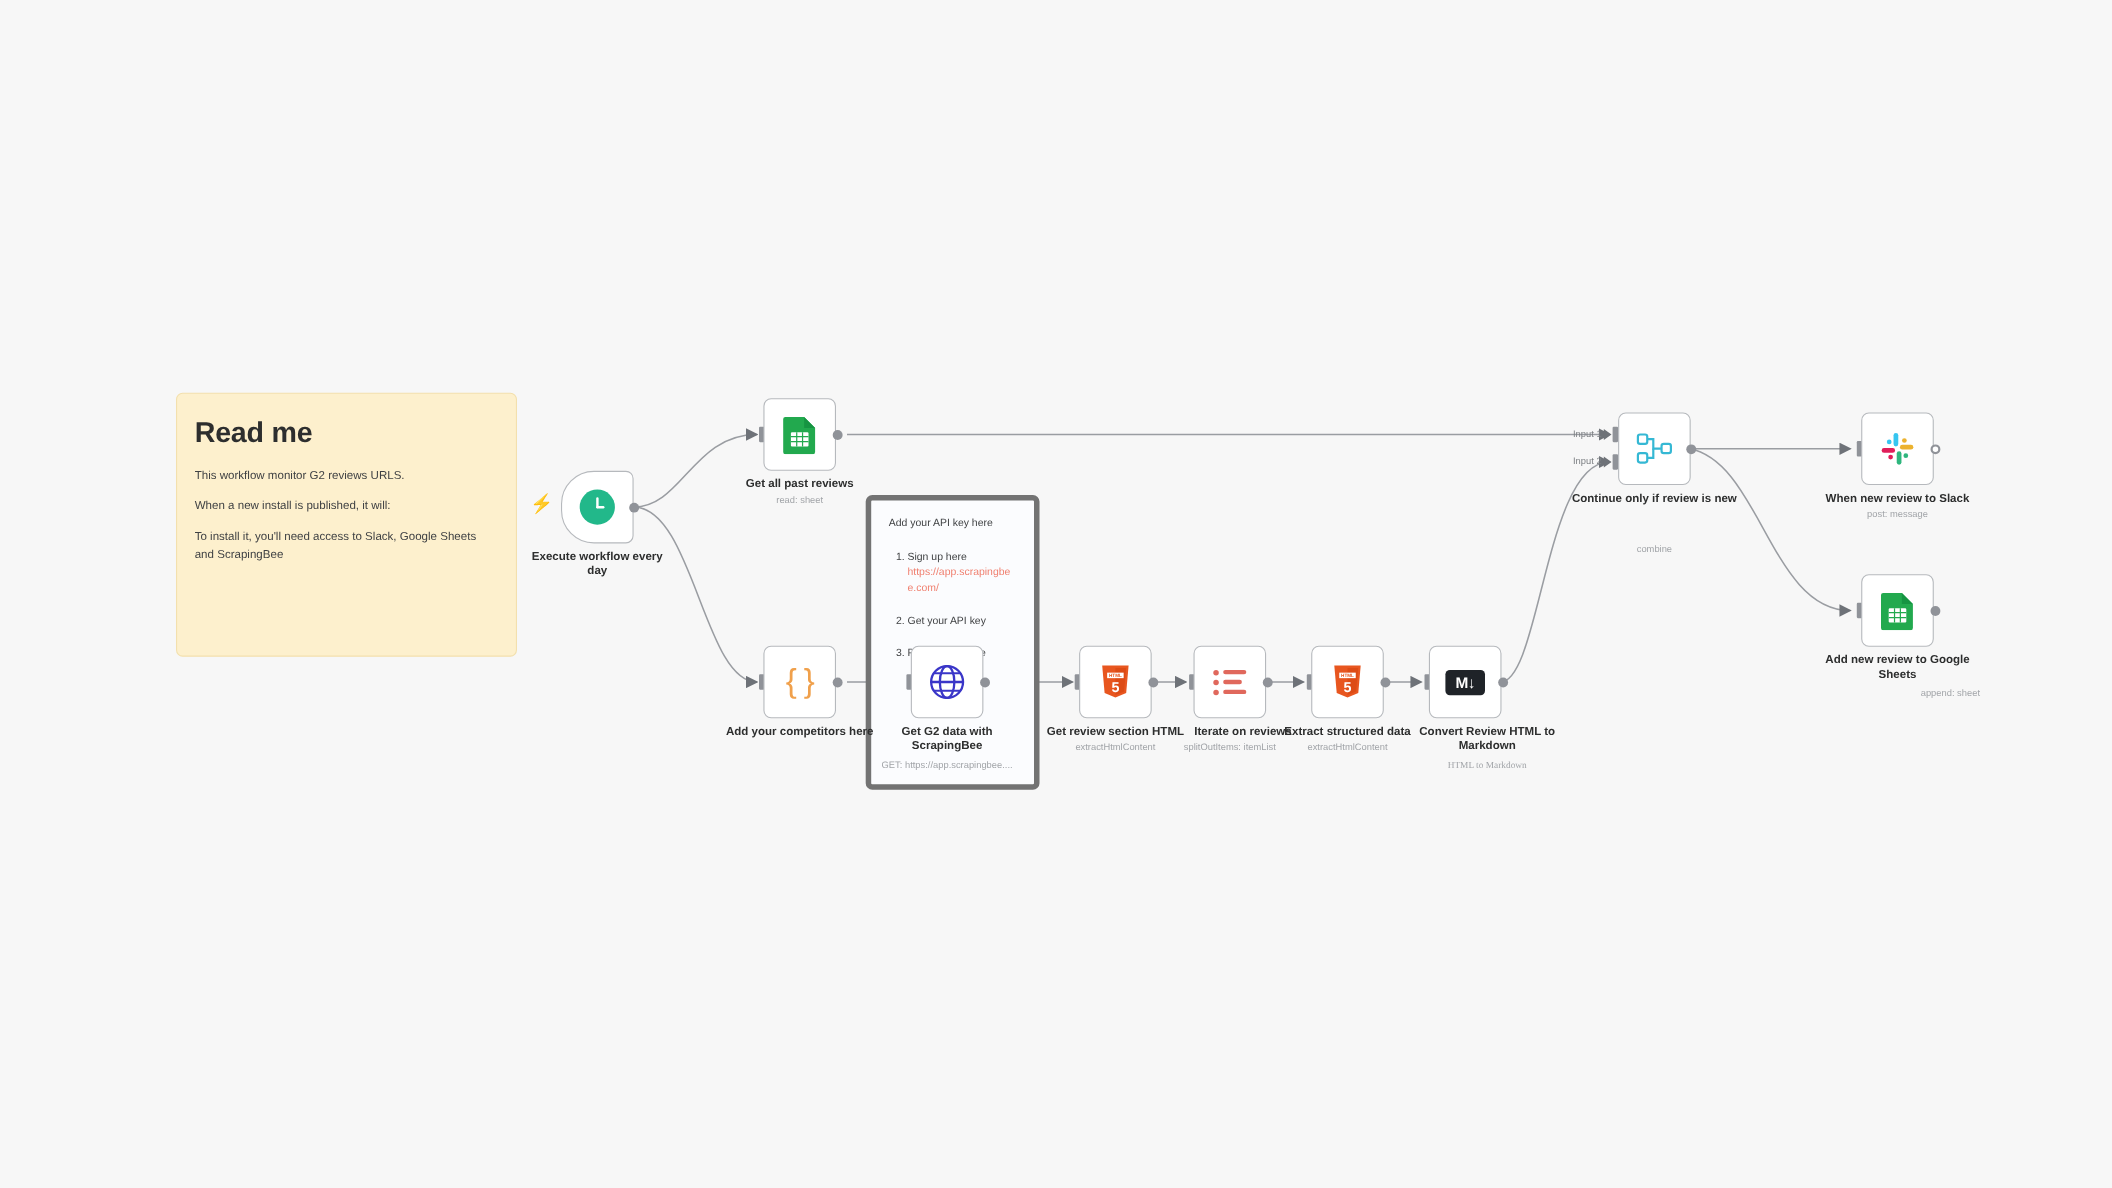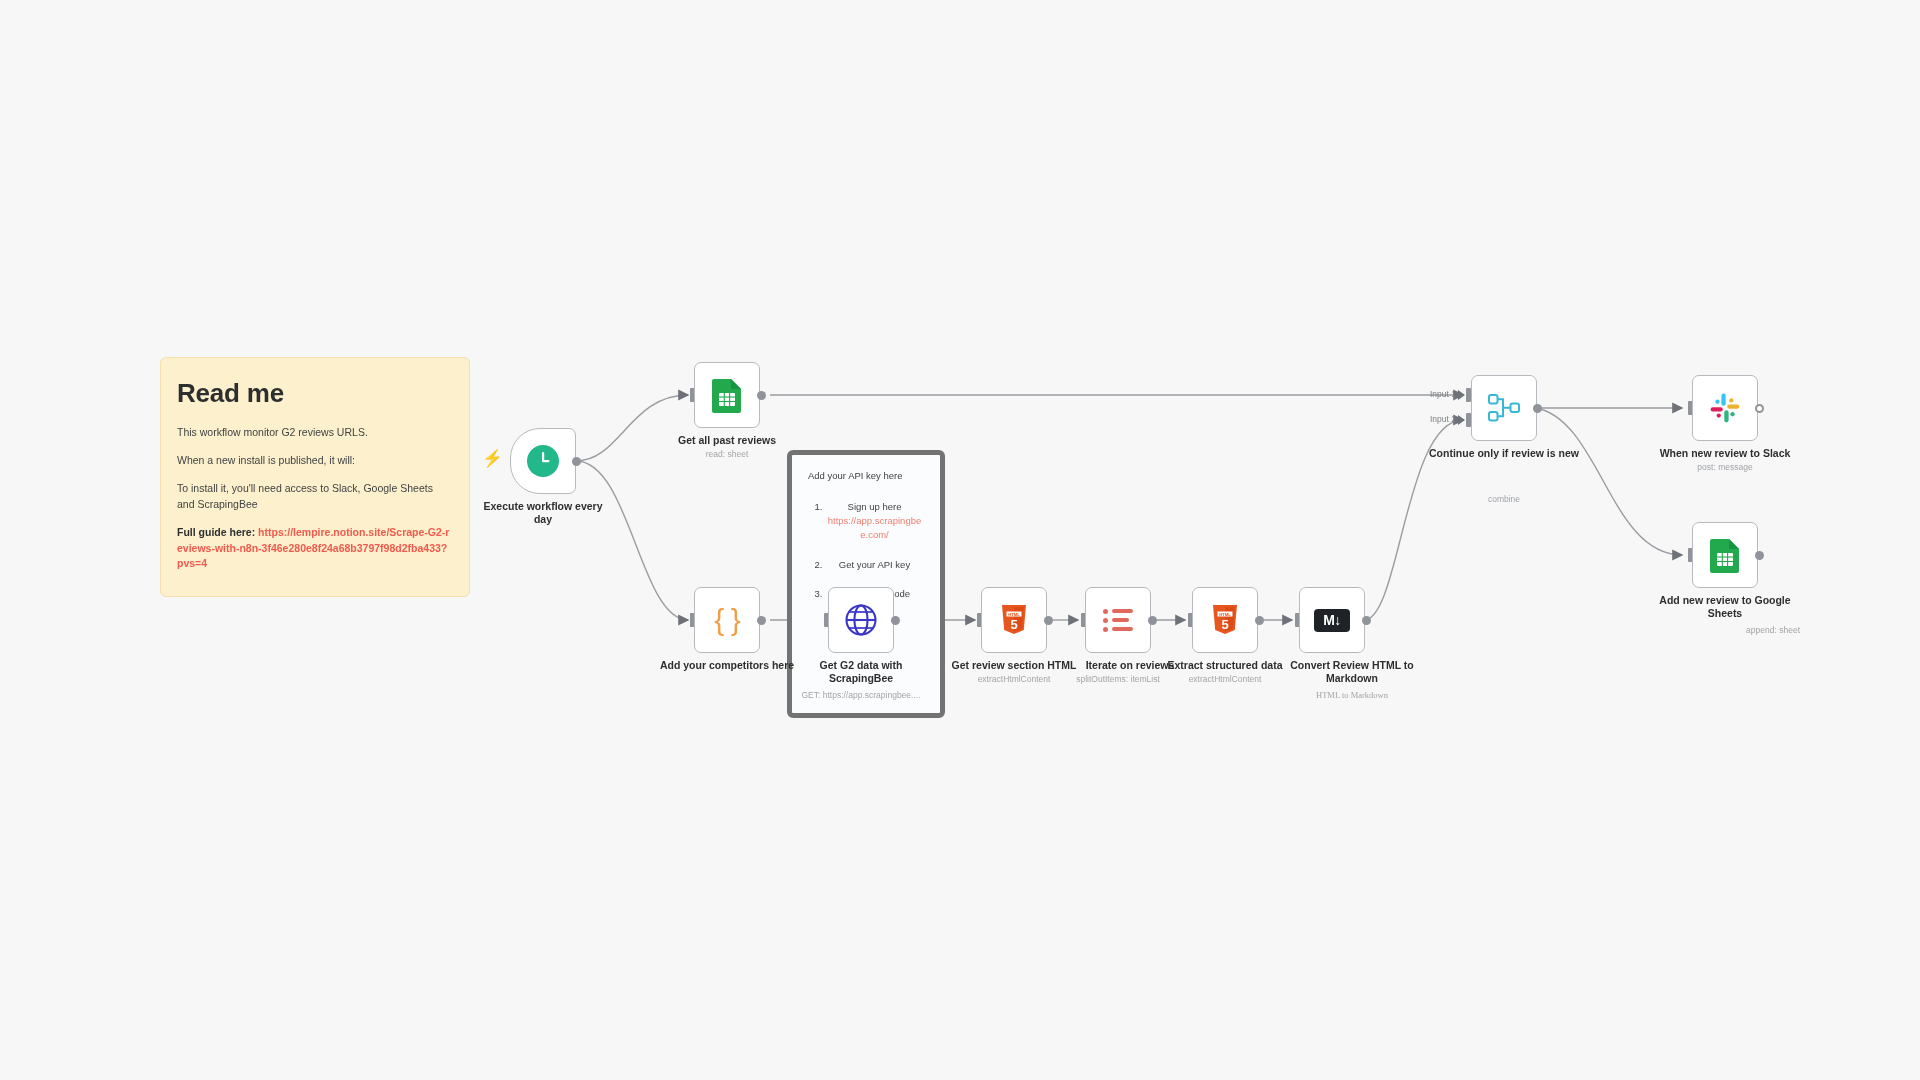--- a/index.html
+++ b/index.html
@@ -73,21 +73,20 @@
   }
   .sticky-api .api-title {
     font-size: 9.5px;
     color: #404244;
     margin: 0 0 18px 0;
     line-height: 1.4;
   }
   .sticky-api ol {
     margin: 0;
     padding-left: 17px;
-    text-align: center;
   }
   .sticky-api li {
     font-size: 9.5px;
     color: #404244;
     line-height: 1.45;
     margin-bottom: 16px;
   }
   .api-link {
     color: #f08070;
     word-break: break-all;
@@ -228,24 +227,20 @@
 
       <path d="M1536,408 C 1600,420 1610,555 1682,555" marker-end="url(#arw)"></path>
     </g>
   </svg>
 
   <div class="sticky sticky-readme" style="left:160px; top:357px; width:310px; height:240px;">
     <h1>Read me</h1>
     <p>This workflow monitor G2 reviews URLS.</p>
     <p>When a new install is published, it will:</p>
     <p>To install it, you'll need access to Slack, Google Sheets and ScrapingBee</p>
-    <div class="guide-line">
-      <span>Full guide here:</span>
-      <a class="guide-link" href="#">https://lempire.notion.site/Scrape-G2-reviews-with-n8n-3f46e280e8f24a68b3797f98d2fba433?pvs=4</a>
-    </div>
   </div>
 
   <div class="sticky sticky-api" style="left:787px; top:450px; width:158px; height:268px;">
     <p class="api-title">Add your API key here</p>
     <ol>
       <li>
         <span>Sign up here</span>
         <a class="api-link" href="#">https://app.scrapingbee.com/</a>
       </li>
       <li>Get your API key</li>

